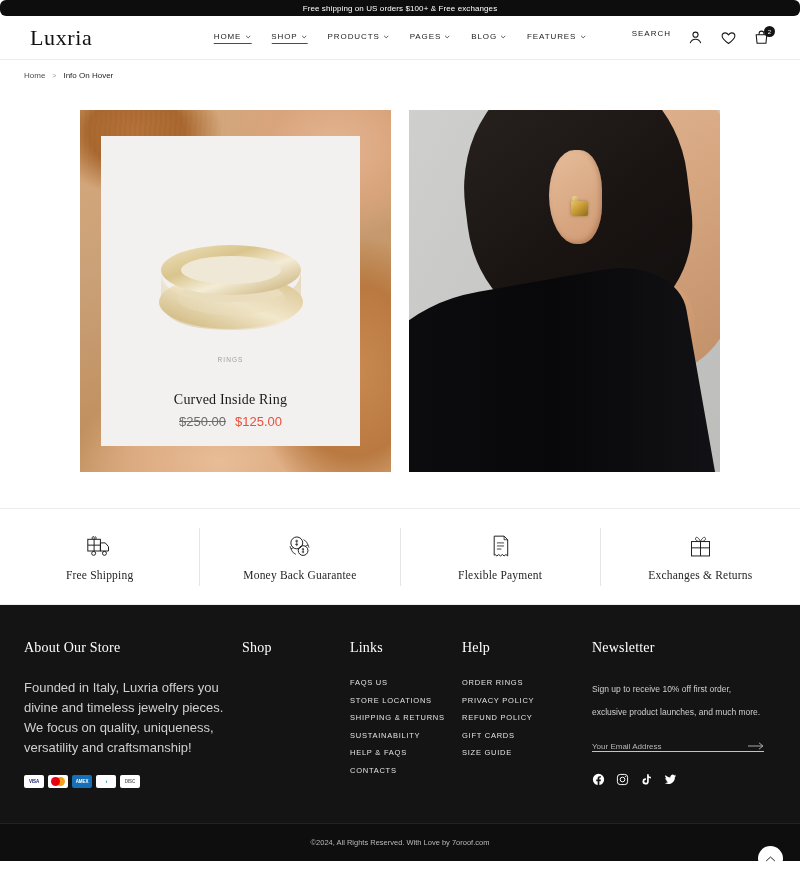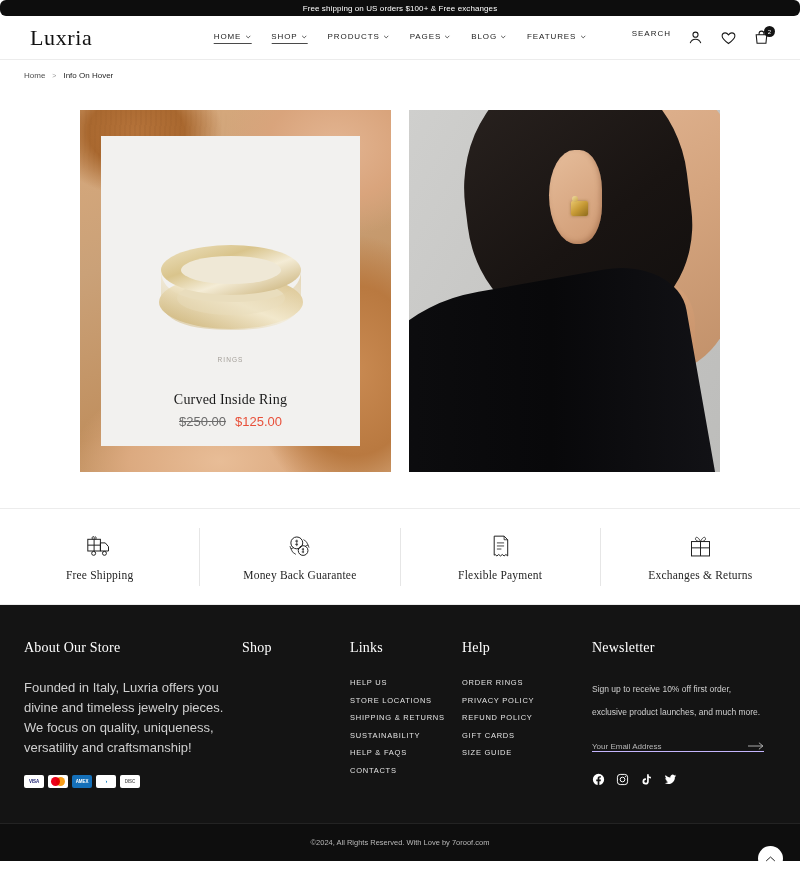--- a/index.html
+++ b/index.html
@@ -438,21 +438,21 @@
         </div>
       </div>
 
       <div class="c-shop">
         <div class="f-head">Shop</div>
       </div>
 
       <div class="c-links">
         <div class="f-head">Links</div>
         <ul class="f-list">
-          <li>HELP US</li>
+          <li>FAQS US</li>
           <li>STORE LOCATIONS</li>
           <li>SHIPPING &amp; RETURNS</li>
           <li>SUSTAINABILITY</li>
           <li>HELP &amp; FAQS</li>
           <li>CONTACTS</li>
         </ul>
       </div>
 
       <div class="c-help">
         <div class="f-head">Help</div>

